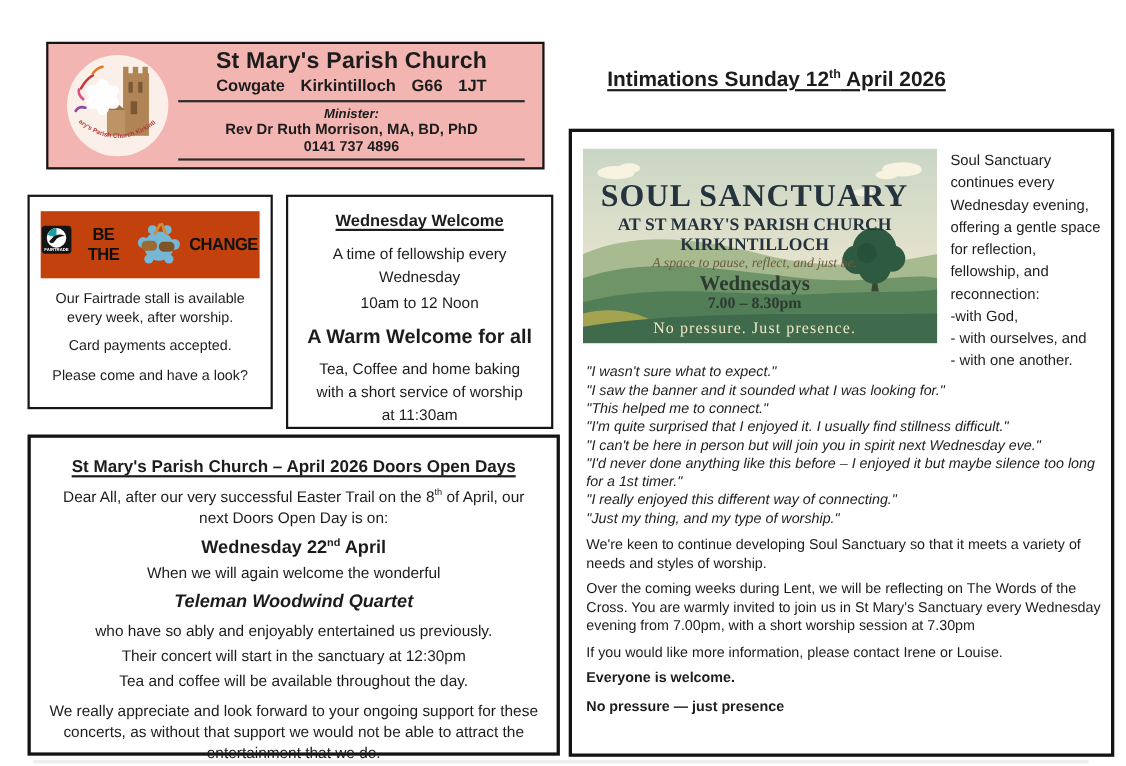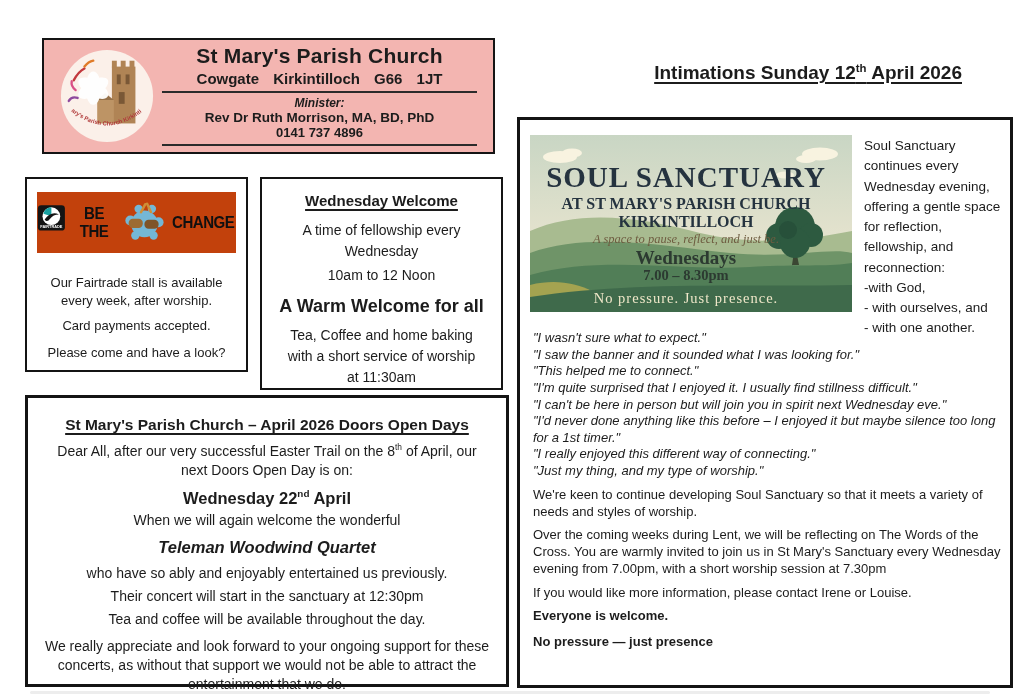--- a/index.html
+++ b/index.html
@@ -18,31 +18,31 @@
     display:flex; align-items:center; padding:4px 10px 4px 14px; }
   .header-text { flex:1; text-align:center; padding:0 4px; }
   .church-title { font-size:21px; font-weight:bold; letter-spacing:.2px; }
   .church-addr { font-size:15px; font-weight:bold; word-spacing:10px; margin-top:2px; }
   .hline { height:2px; background:#2b2b2b; margin:4px 2px 3px; }
   .minister-label { font-size:12px; font-weight:bold; font-style:italic; }
   .minister-name { font-size:13.5px; font-weight:bold; }
   .phone { font-size:13px; font-weight:bold; }
 
   
-  .intimations { position:absolute; left:552px; top:62px; width:410px; text-align:right;
+  .intimations { position:absolute; left:552px; top:62px; width:410px; text-align:left;
     font-size:19px; font-weight:bold; }
 
   
   .fairtrade-box { left:25px; top:177px; width:223px; height:195px; text-align:center; }
   .ft-banner { margin:13px auto 0; width:199px; height:61px; background:#c2410c;
     display:flex; align-items:center; justify-content:center; gap:3px; }
   .ft-banner .wd { font-size:16px; font-weight:800; letter-spacing:-0.5px; transform:scaleX(.94); color:#101010; }
   .ft-title { margin-top:13px; font-size:14.5px; }
   .ft-line { font-size:13px; line-height:1.4; padding:0 8px; }
-  .ft-line.m1 { margin-top:21px; } .ft-line.m2 { margin-top:7px; } .ft-line.m3 { margin-top:8px; }
+  .ft-line.m1 { margin-top:9px; } .ft-line.m2 { margin-top:7px; } .ft-line.m3 { margin-top:8px; }
 
   
   .wed-box { left:260px; top:177px; width:243px; height:213px; text-align:center; }
   .wed-title { margin-top:13px; font-size:15px; }
   .wed-p { font-size:14px; line-height:1.5; padding:0 24px; }
   .wed-p.m1 { margin-top:11px; } .wed-p.m2 { margin-top:3px; }
   .wed-bold { margin-top:10px; font-size:18px; font-weight:bold; }
   .wed-p.m3 { margin-top:8px; }
 
   

